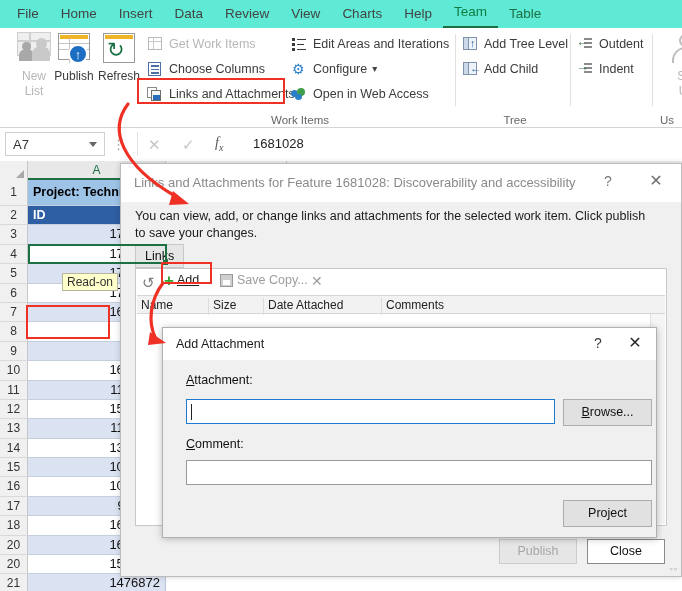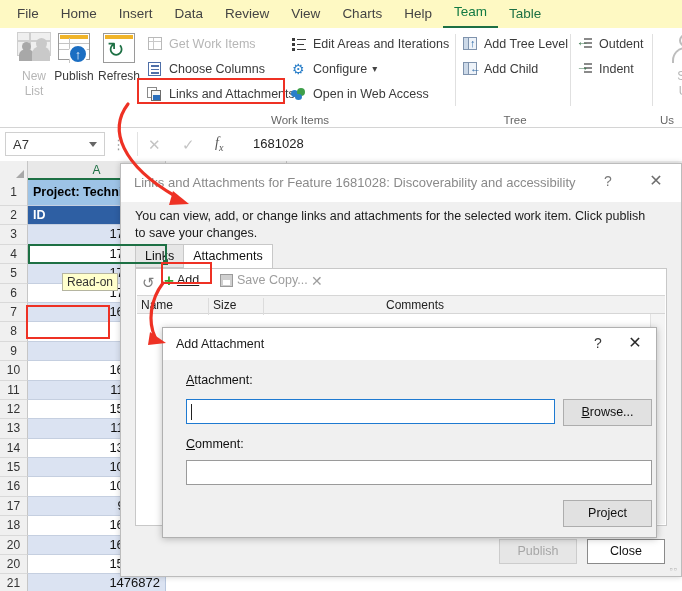--- a/index.html
+++ b/index.html
@@ -8,21 +8,21 @@
     width: 682px; height: 591px;
     overflow: hidden;
     font-family: "Liberation Sans", sans-serif;
     background: #ffffff;
   }
   #root { position: relative; width: 682px; height: 591px; }
 
   
   .ribbon-tabs {
     position: absolute; left: 0; top: 0; width: 682px; height: 28px;
-    background: #fef9c3; display: flex; align-items: flex-end;
+    background: #5eead4; display: flex; align-items: flex-end;
     padding-left: 6px; font-size: 13.5px; color: #444444;
   }
   .ribbon-tab {
     padding: 3px 11px 5px 11px; white-space: nowrap; color: #444;
     line-height: 18px;
   }
   .ribbon-tab.accent { color: #1d7044; }
   .ribbon-tab.active {
     color: #127a43; font-weight: normal;
     border-bottom: 2.5px solid #1d7044;
@@ -622,40 +622,40 @@
     <div class="dlg-title">
       <div class="txt">Links and Attachments for Feature 1681028: Discoverability and accessibility</div>
       <div class="help">?</div>
       <div class="close">✕</div>
     </div>
 
     <div class="dlg-desc">You can view, add, or change links and attachments for the selected work item. Click publish to save your changes.</div>
 
     <div class="tabs">
       <div class="tab">Links</div>
-      <div class="tab active">Attachments</div>
     </div>
 
     <div class="tab-panel">
       <div class="tp-toolbar">
         <div class="tb-refresh">↺</div>
         <div class="tb-item" style="left:28px;">
           <span class="plus">+</span>
           <span class="ul">Add</span>
         </div>
         <div class="tb-item dim" style="left:84px;">
           <span class="savico"></span>
           <span>Save Copy...</span>
         </div>
         <div class="tb-x" style="left:175px; top:4px;">✕</div>
       </div>
 
       <div class="tp-head">
         <div class="col" style="left:0;   width:72px;">Name</div>
         <div class="col" style="left:72px; width:55px;">Size</div>
+        <div class="col" style="left:127px;width:118px;">Date Attached</div>
         <div class="col" style="left:245px;width:287px;border-right:none;">Comments</div>
       </div>
 
       <div class="tp-scroll-v"></div>
     </div>
 
     <div class="dlg-footer-btn disabled" style="right:104px;">Publish</div>
     <div class="dlg-footer-btn normal" style="right:16px;">Close</div>
     <div class="dlg-grip">▫▫</div>
   </div>

